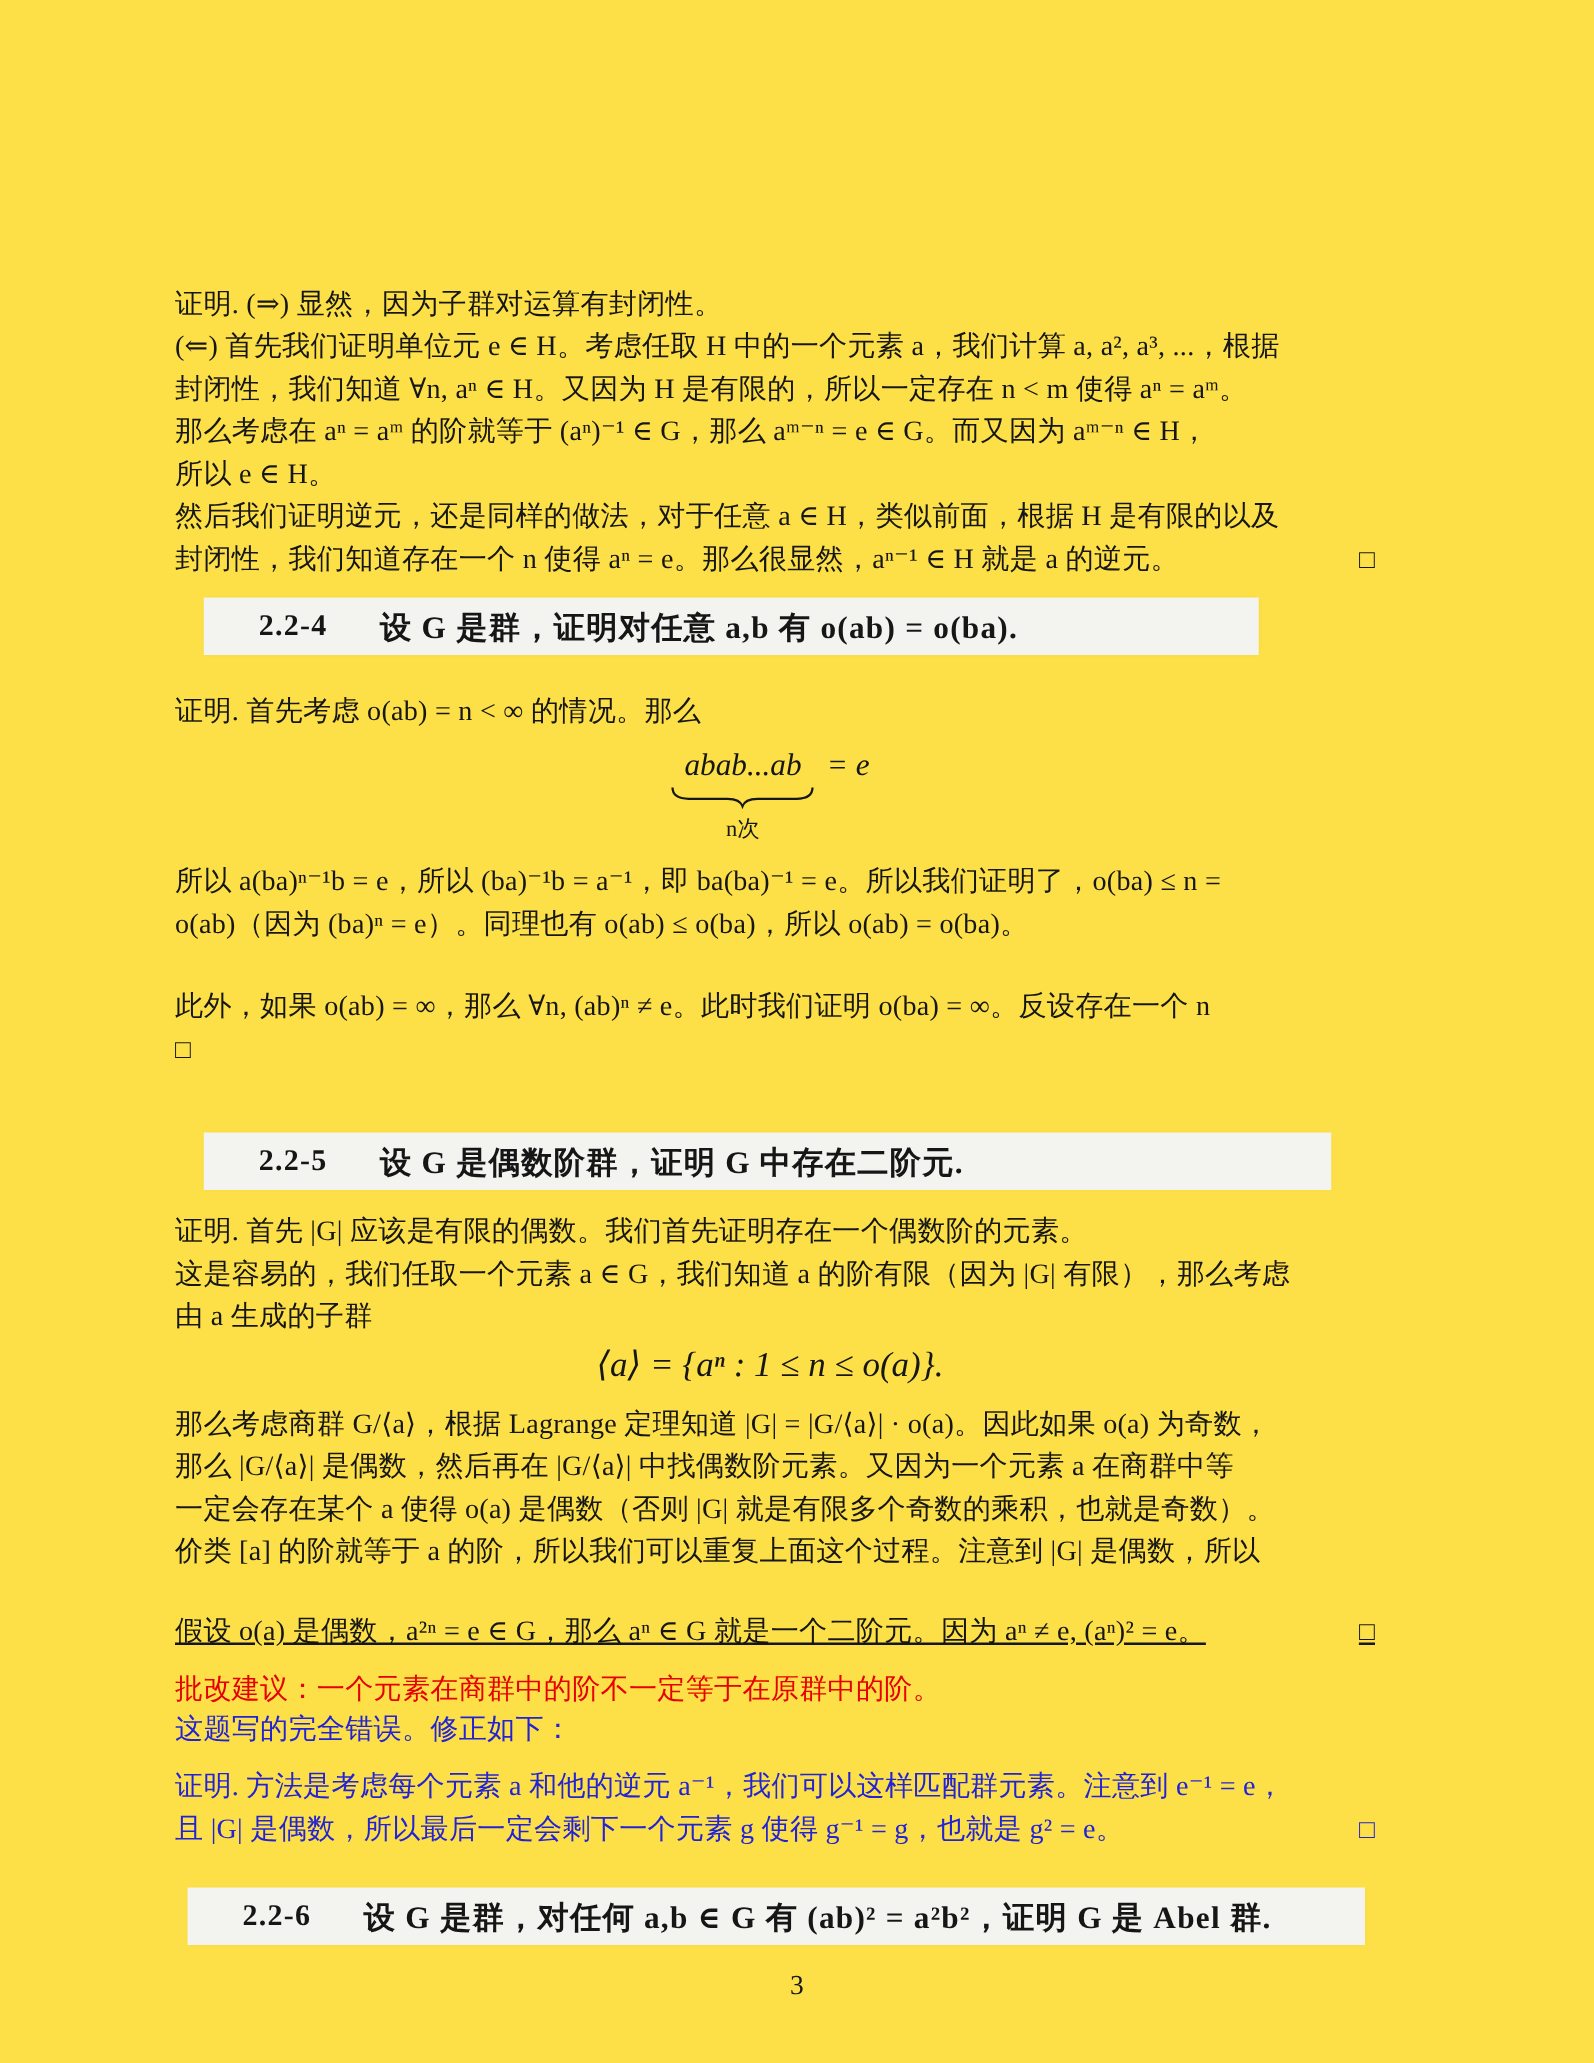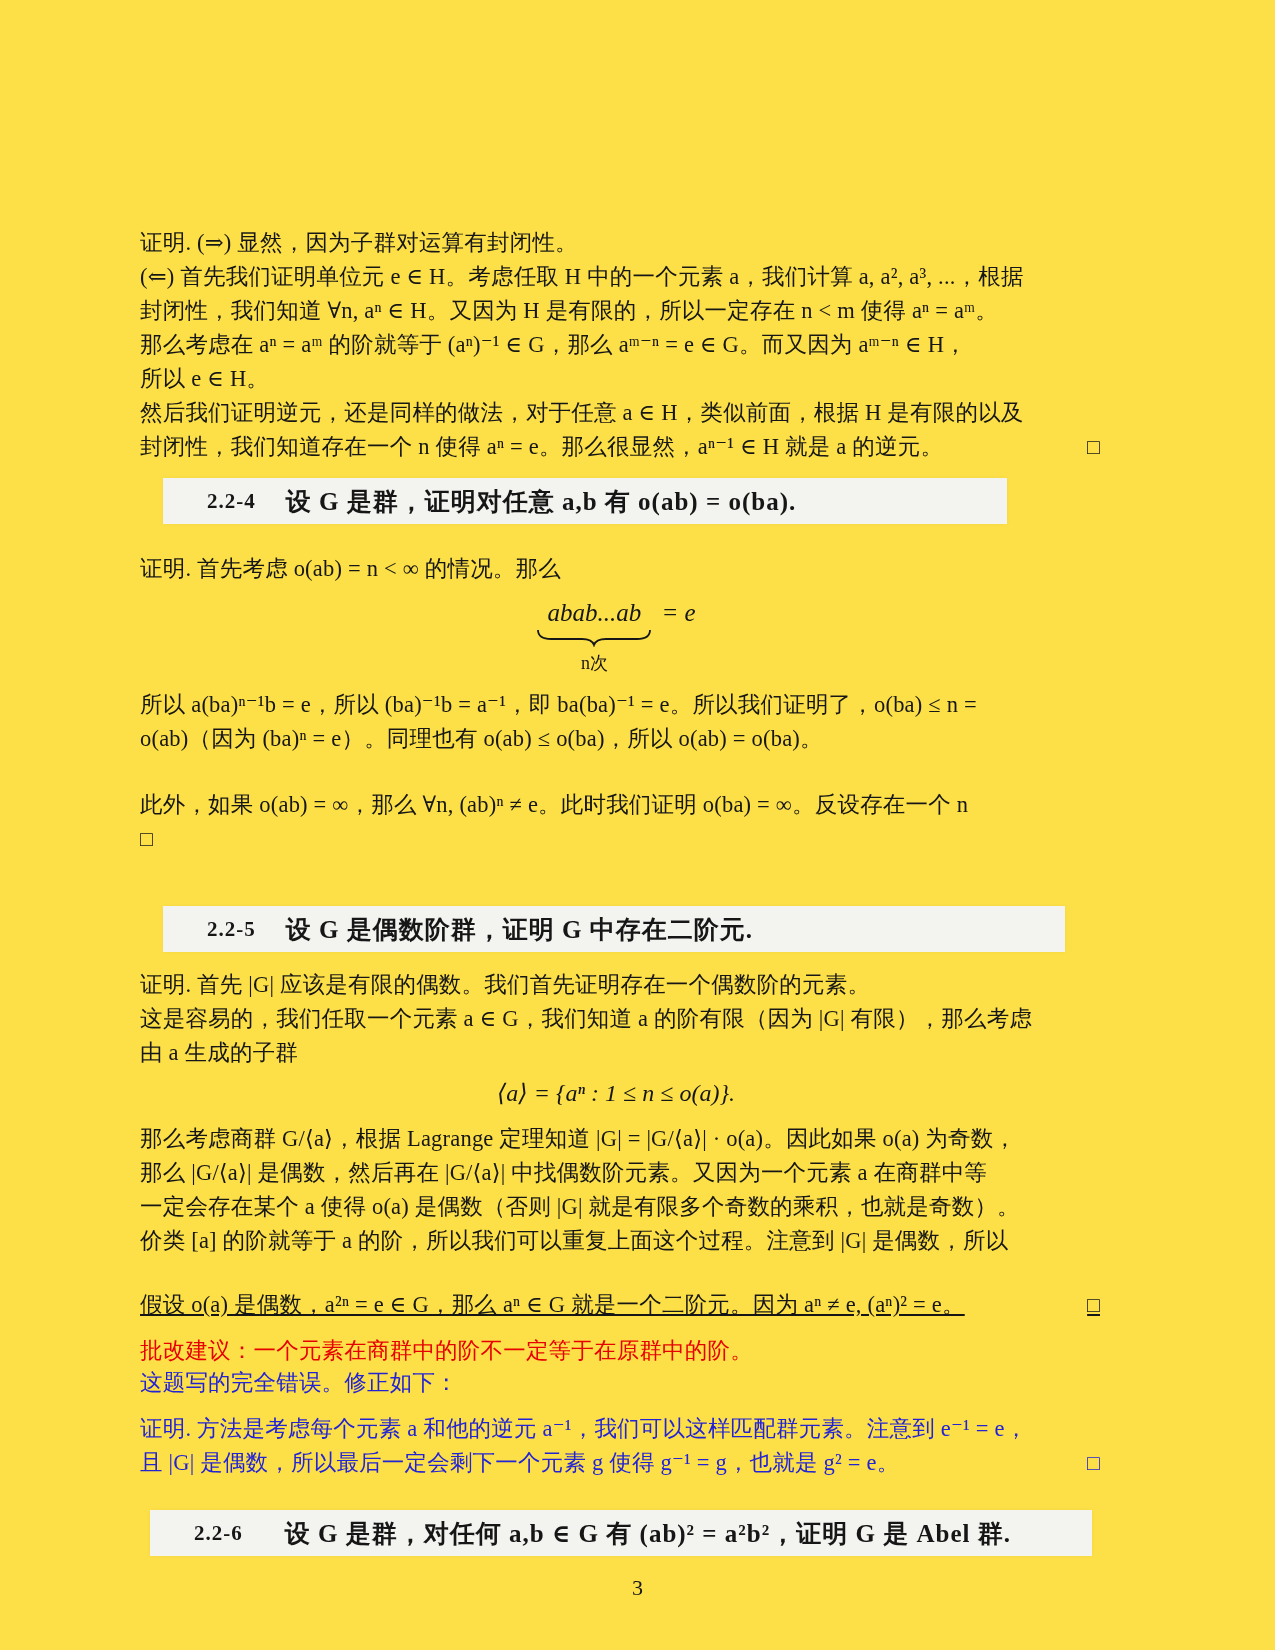--- a/index.html
+++ b/index.html
@@ -23,32 +23,32 @@
   
   .heading{
     position:absolute;
     background:#f3f3f0;
     box-shadow:0 0 4px rgba(0,0,0,0.04);
     height:46px;
     display:flex;align-items:center;
     font-weight:bold;
     white-space:nowrap;
   }
-  .hnum{font-size:21px;margin-left:44px;margin-right:30px;letter-spacing:1px;}
+  .hnum{font-size:24px;margin-left:44px;margin-right:42px;letter-spacing:1px;}
   .htext{font-size:25px;letter-spacing:1px;}
   
   .display{position:absolute;left:140px;width:952px;display:flex;justify-content:center;}
   .math-i{font-style:italic;}
   .d1-row{display:flex;align-items:flex-start;}
   .ub-group{display:flex;flex-direction:column;align-items:center;}
   .ub-lhs{font-size:25px;line-height:30px;}
   .d1-rhs{font-size:25px;line-height:30px;margin-left:9px;}
   .ubrace{margin-top:1px;}
   .ub-label{font-size:18px;margin-top:4px;}
-  .d2-formula{font-size:24px;line-height:30px;}
+  .d2-formula{font-size:28px;line-height:30px;}
   
   .red-text{color:#e60000;}
   .blue-text{color:#2323d6;}
   .pageno{
     position:absolute;left:0;right:0;top:1575px;
     text-align:center;font-size:22px;
   }
 </style>
 </head>
 <body>
@@ -140,20 +140,20 @@
   </section>
 
   <section class="block" style="top:1412px;">
     <div class="line blue-text">证明. 方法是考虑每个元素 a 和他的逆元 a⁻¹，我们可以这样匹配群元素。注意到 e⁻¹ = e，</div>
     <div class="line qedline blue-text">
       <span>且 |G| 是偶数，所以最后一定会剩下一个元素 g 使得 g⁻¹ = g，也就是 g² = e。</span>
       <span class="qed">□</span>
     </div>
   </section>
 
-  <section class="heading" style="top:1510px;left:150px;width:942px;gap:12px;">
+  <section class="heading" style="top:1510px;left:150px;width:942px;">
     <span class="hnum">2.2-6</span>
     <span class="htext">设 G 是群，对任何 a,b ∈ G 有 (ab)² = a²b²，证明 G 是 Abel 群.</span>
   </section>
 
   <div class="pageno">3</div>
 
 </div>
 
 </body></html>

